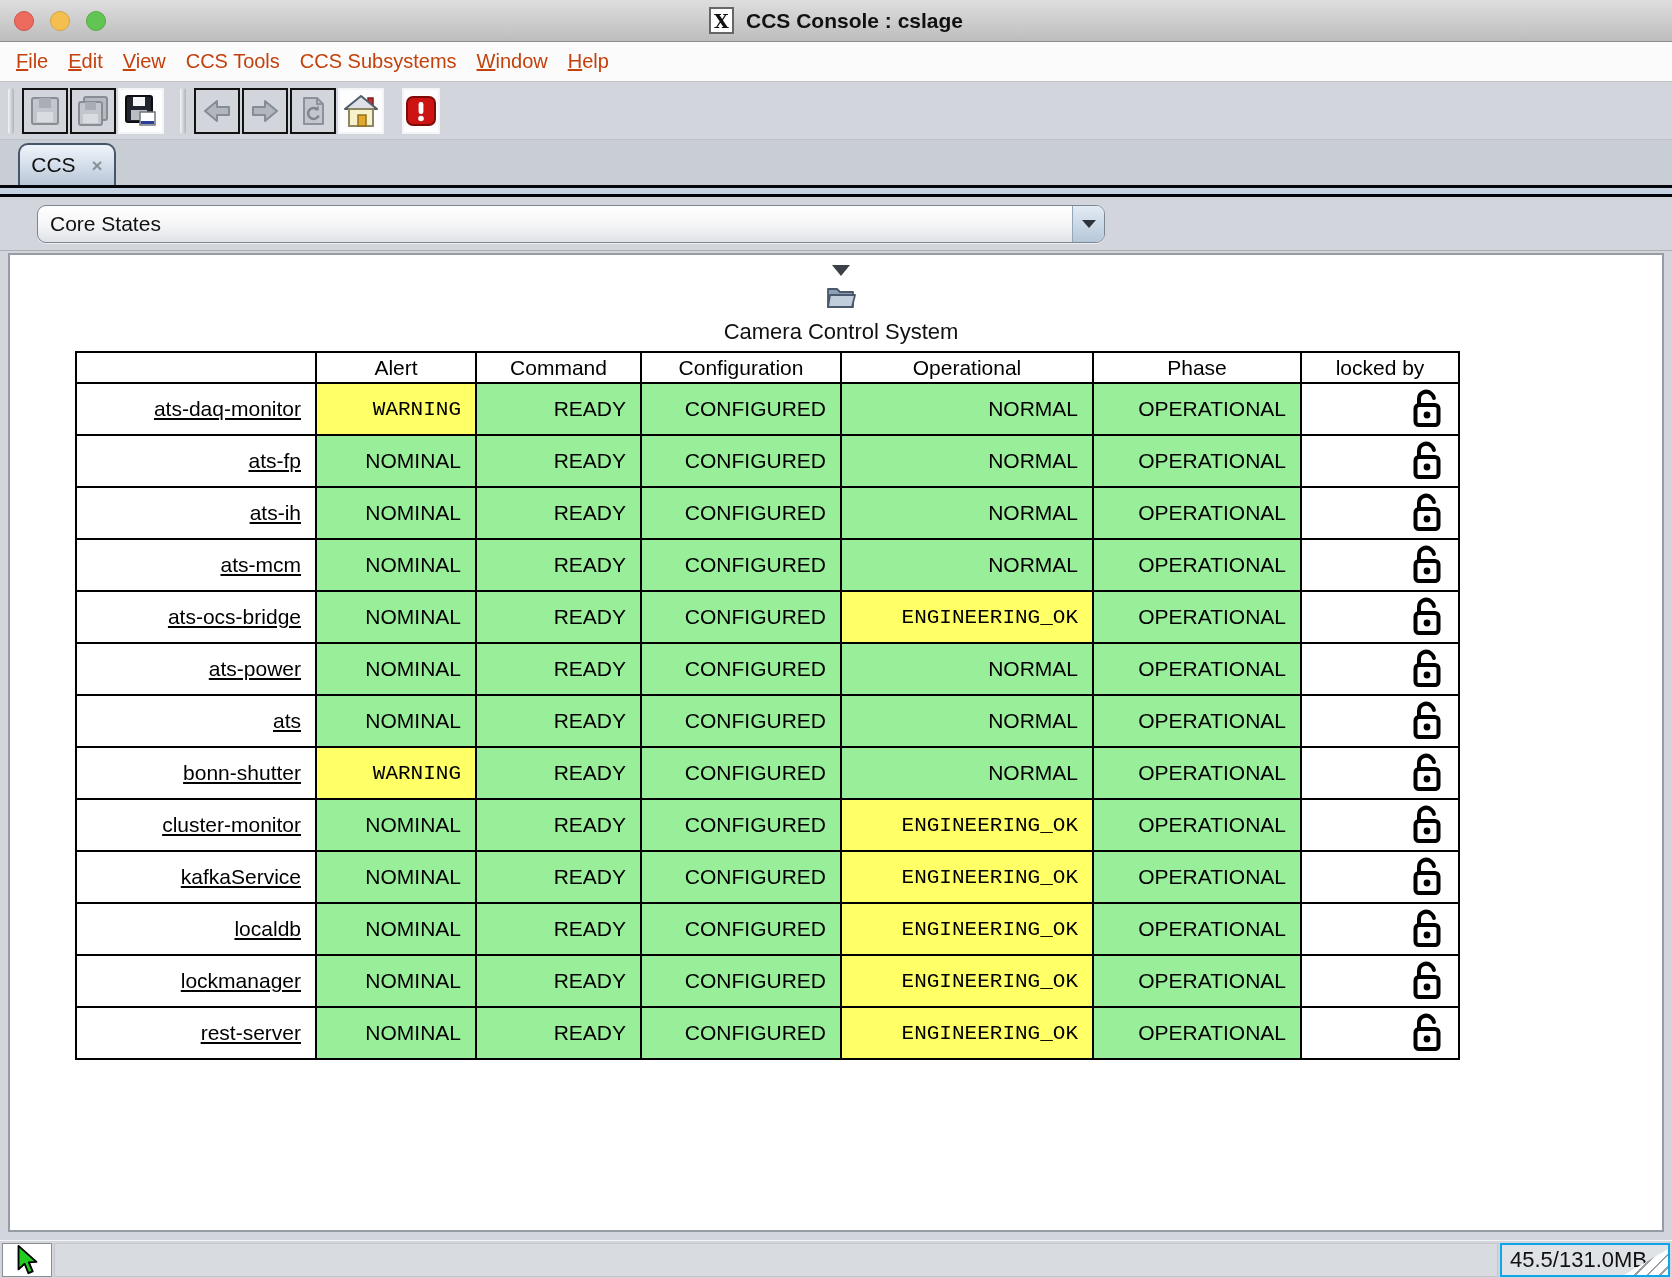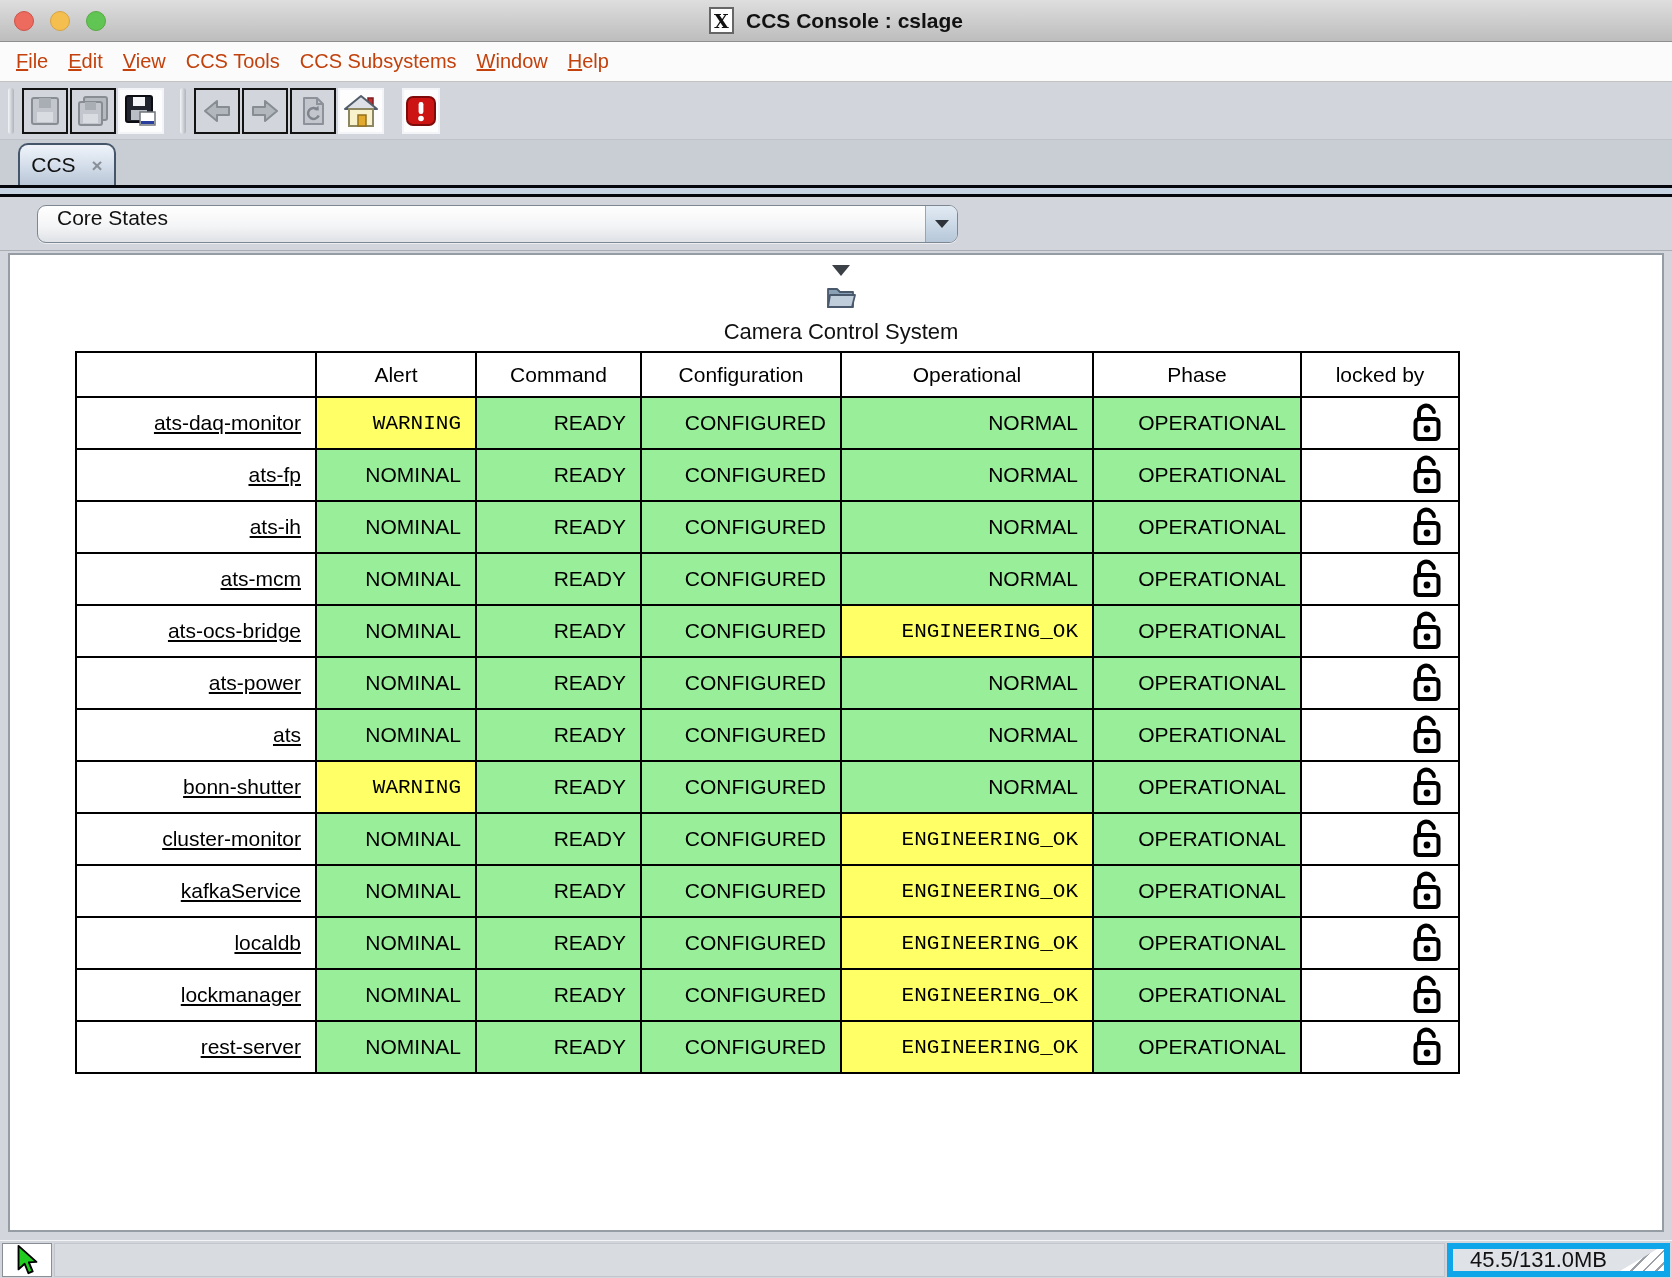--- a/index.html
+++ b/index.html
@@ -79,24 +79,24 @@
     border-top: 3px solid #04060c; border-bottom: 3px solid #04060c;
   }
 
   
   .combopanel {
     height: 54px; flex: 0 0 54px; background: #d2d6dc;
     display: flex; align-items: center; padding-left: 37px;
     border-bottom: 1px solid #a9aeb5;
   }
   .combo {
-    width: 921px; height: 38px; position: relative;
+    width: 1068px; height: 38px; position: relative;
     border: 1px solid #7d8791; border-radius: 9px;
     background: linear-gradient(#ffffff 0%, #f4f5f6 55%, #dfe2e6 100%);
-    display: flex; padding-left: 19px;
+    display: flex; align-items: center; padding-left: 12px;
     box-shadow: 0 1px 0 #eceef1;
   }
   .combotext { font-size: 21px; color: #111; }
   .comboarrow {
     position: absolute; right: 0; top: 0; width: 32px; height: 36px;
     border-left: 1px solid #94a6ba; border-radius: 0 8px 8px 0;
     background: linear-gradient(#e2ebf4, #b6c7d9);
     display: flex; align-items: center; justify-content: center;
   }
   .tri-down {
@@ -112,21 +112,21 @@
     background: #ffffff; border: 2px solid #969ca4;
     overflow: hidden;
   }
   .treerow { display: flex; align-items: center; gap: 9px; margin: 10px 0 0 10px; flex-direction: column; }
   .expander { width: 0; height: 0; border-left: 9px solid transparent;
     border-right: 9px solid transparent; border-top: 11px solid #3c4148; }
   .treelabel { font-size: 22px; color: #111; }
 
   table.status { border-collapse: collapse; margin: 6px 0 0 65px; table-layout: fixed; }
   table.status th, table.status td { border: 2px solid #000; font-weight: normal; }
-  table.status th { height: 45px; font-size: 21px; text-align: center; background: #fff; }
+  table.status th { height: 31px; font-size: 21px; text-align: center; background: #fff; }
   table.status td { height: 52px; font-size: 21px; text-align: right; padding-right: 14px; }
   td.name { text-align: left; padding-left: 20px; background: #fff; text-decoration: underline; }
   td.ok   { background: var(--ok); }
   td.warn { background: var(--warn); font-family: Liberation Mono, monospace; }
   td.lock { background: #fff; text-align: left; padding-left: 26px; }
   col.c-name { width: 240px; } col.c-alert { width: 160px; }
   col.c-cmd { width: 165px; }  col.c-cfg { width: 200px; }
   col.c-op { width: 252px; }   col.c-phase { width: 208px; }
   col.c-lock { width: 158px; }
 
@@ -135,23 +135,23 @@
     height: 38px; flex: 0 0 38px; background: #d2d6dc;
     border-top: 1px solid #f2f3f5;
     display: flex; align-items: stretch;
   }
   .cursorbox {
     width: 50px; margin: 2px 2px 1px 2px; background: #fff;
     border: 1px solid #8a8f96; display: flex; align-items: center; justify-content: center;
   }
   .statmid { flex: 1 1 auto; margin: 2px 2px 1px 0; background: #d8dbe0; border: 1px solid #c3c7cd; }
   .memorypanel {
-    width: 223px; margin: 2px 2px 1px 0; background: #dfe2e7;
-    border: 6px solid #0ea5e9; position: relative; overflow: hidden;
-    display: flex; align-items: center; padding-left: 17px;
+    width: 170px; margin: 2px 2px 1px 0; background: #dfe2e7;
+    border: 2px solid #0ea5e9; position: relative; overflow: hidden;
+    display: flex; align-items: center; padding-left: 8px;
   }
   .memorytext { font-size: 22px; color: #111; white-space: nowrap; }
   .gripcorner {
     position: absolute; right: 0; bottom: 0; width: 44px; height: 26px;
     background:
       repeating-linear-gradient(135deg, transparent 0 7px, #9aa0a6 7px 9px),
       #ffffff;
     clip-path: polygon(100% 0, 100% 100%, 0 100%);
   }
 </style>

